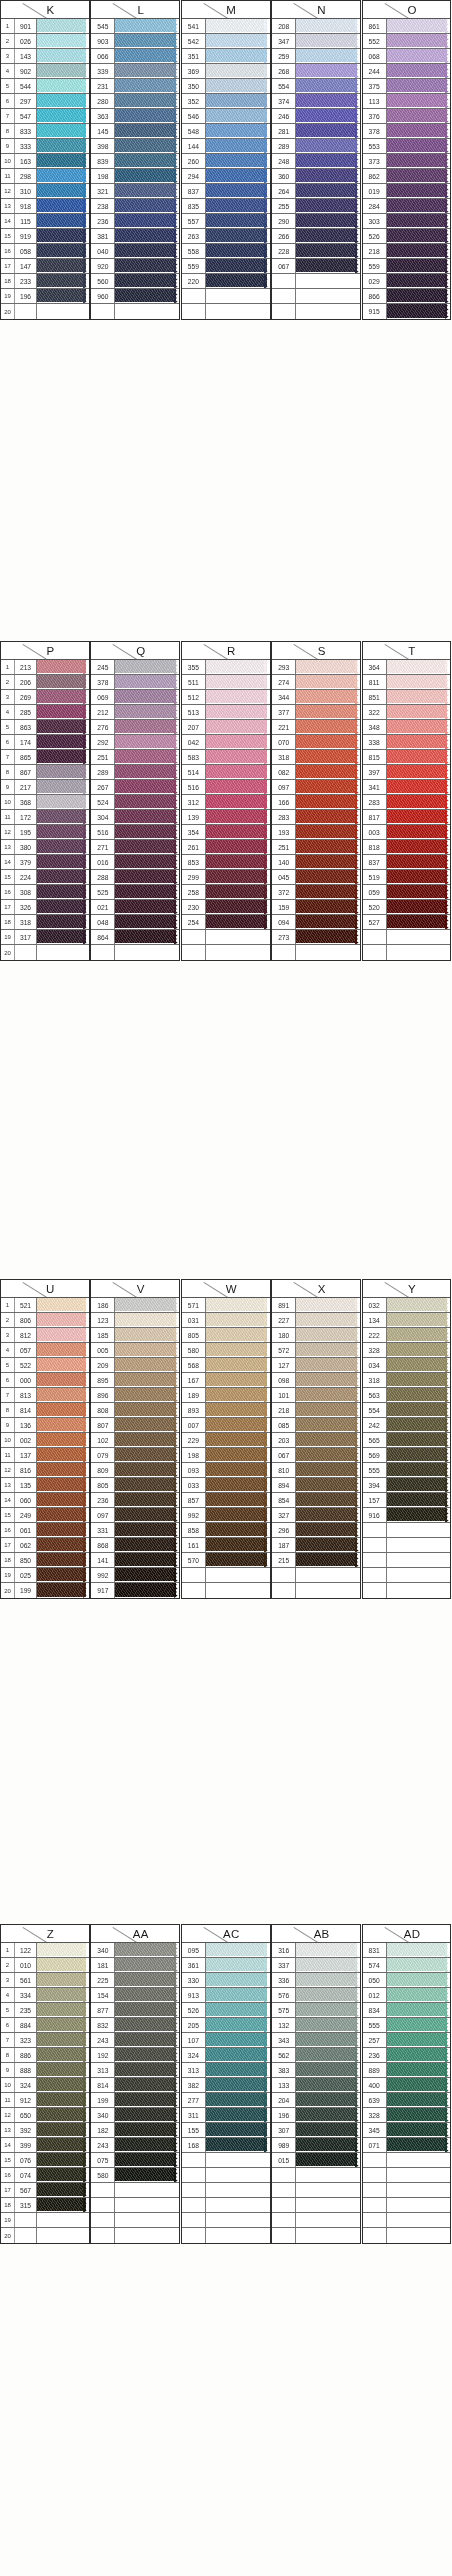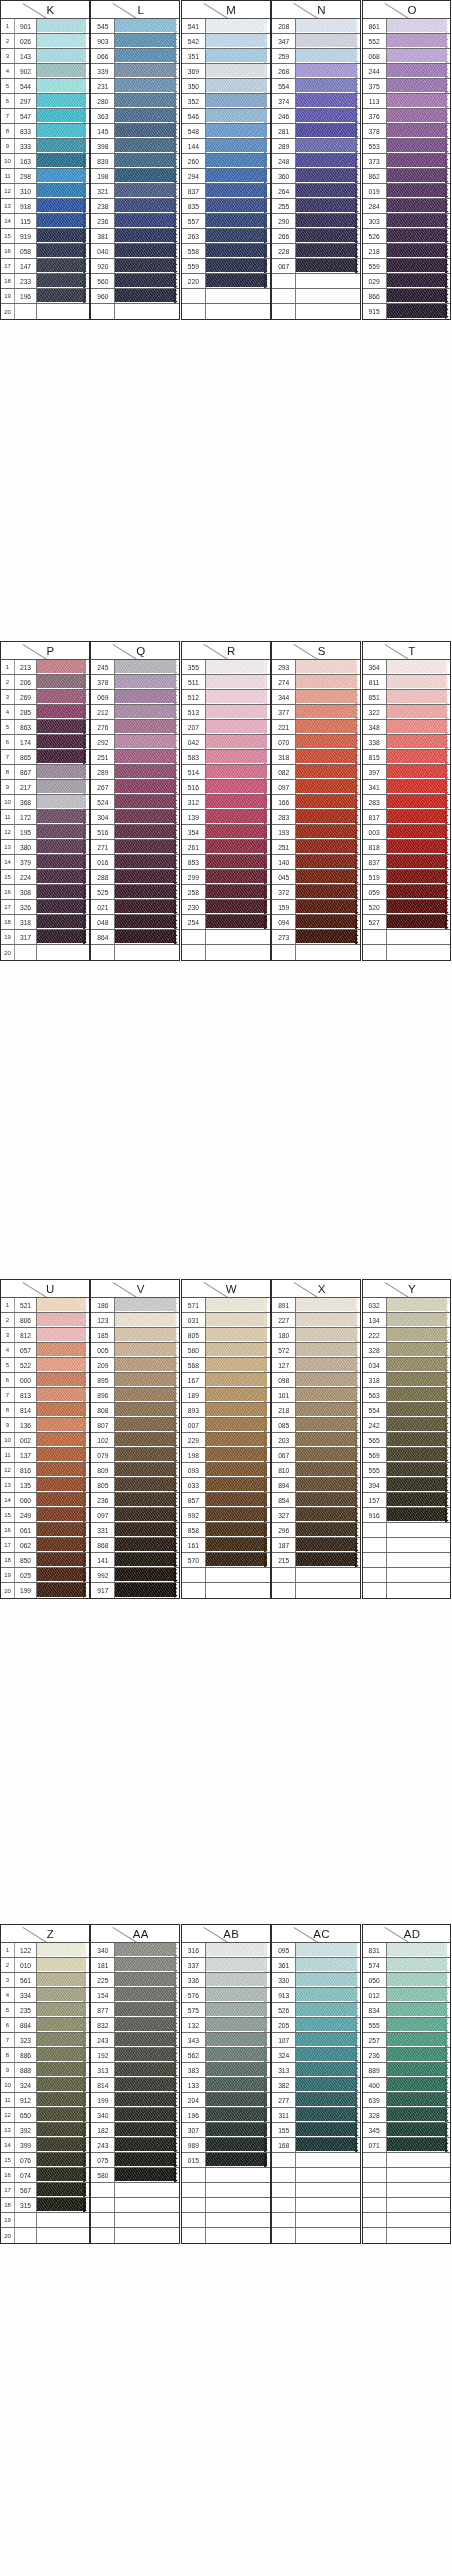--- a/index.html
+++ b/index.html
@@ -3681,171 +3681,167 @@
               <div class="edge"></div>
             </div>
           </div>
         </div>
       </div>
       <div class="col noidx">
         <div class="col-head">
           <span class="diag">
             <i></i>
           </span>
-          <span class="letter">AB</span>
+          <span class="letter">AC</span>
         </div>
         <div class="rows">
           <div class="row">
-            <div class="cell-code">316</div>
-            <div class="cell-swatch">
-              <div class="fill" style="background: rgb(232, 236, 234);"></div>
-              <div class="edge"></div>
-              <div class="zig"><svg width="4.3" height="15" viewBox="0 0 7 25" preserveAspectRatio="none">
-                  <path d="M0,0 L5,3 L1,6 L6,9 L1,12 L5,15 L1,18 L6,21 L0,25 Z" fill="#e8ecea"></path>
-                </svg></div>
-            </div>
-          </div>
-          <div class="row">
-            <div class="cell-code">337</div>
-            <div class="cell-swatch">
-              <div class="fill" style="background: rgb(213, 220, 217);"></div>
-              <div class="edge"></div>
-              <div class="zig"><svg width="4.3" height="15" viewBox="0 0 7 25" preserveAspectRatio="none">
-                  <path d="M0,0 L5,3 L1,6 L6,9 L1,12 L5,15 L1,18 L6,21 L0,25 Z" fill="#d5dcd9"></path>
-                </svg></div>
-            </div>
-          </div>
-          <div class="row">
-            <div class="cell-code">336</div>
-            <div class="cell-swatch">
-              <div class="fill" style="background: rgb(195, 204, 200);"></div>
-              <div class="edge"></div>
-              <div class="zig"><svg width="4.3" height="15" viewBox="0 0 7 25" preserveAspectRatio="none">
-                  <path d="M0,0 L5,3 L1,6 L6,9 L1,12 L5,15 L1,18 L6,21 L0,25 Z" fill="#c3ccc8"></path>
-                </svg></div>
-            </div>
-          </div>
-          <div class="row">
-            <div class="cell-code">576</div>
-            <div class="cell-swatch">
-              <div class="fill" style="background: rgb(177, 188, 183);"></div>
-              <div class="edge"></div>
-              <div class="zig"><svg width="4.3" height="15" viewBox="0 0 7 25" preserveAspectRatio="none">
-                  <path d="M0,0 L5,3 L1,6 L6,9 L1,12 L5,15 L1,18 L6,21 L0,25 Z" fill="#b1bcb7"></path>
-                </svg></div>
-            </div>
-          </div>
-          <div class="row">
-            <div class="cell-code">575</div>
-            <div class="cell-swatch">
-              <div class="fill" style="background: rgb(159, 173, 167);"></div>
-              <div class="edge"></div>
-              <div class="zig"><svg width="4.3" height="15" viewBox="0 0 7 25" preserveAspectRatio="none">
-                  <path d="M0,0 L5,3 L1,6 L6,9 L1,12 L5,15 L1,18 L6,21 L0,25 Z" fill="#9fada7"></path>
-                </svg></div>
-            </div>
-          </div>
-          <div class="row">
-            <div class="cell-code">132</div>
-            <div class="cell-swatch">
-              <div class="fill" style="background: rgb(141, 157, 150);"></div>
-              <div class="edge"></div>
-              <div class="zig"><svg width="4.3" height="15" viewBox="0 0 7 25" preserveAspectRatio="none">
-                  <path d="M0,0 L5,3 L1,6 L6,9 L1,12 L5,15 L1,18 L6,21 L0,25 Z" fill="#8d9d96"></path>
-                </svg></div>
-            </div>
-          </div>
-          <div class="row">
-            <div class="cell-code">343</div>
-            <div class="cell-swatch">
-              <div class="fill" style="background: rgb(123, 141, 133);"></div>
-              <div class="edge"></div>
-              <div class="zig"><svg width="4.3" height="15" viewBox="0 0 7 25" preserveAspectRatio="none">
-                  <path d="M0,0 L5,3 L1,6 L6,9 L1,12 L5,15 L1,18 L6,21 L0,25 Z" fill="#7b8d85"></path>
-                </svg></div>
-            </div>
-          </div>
-          <div class="row">
-            <div class="cell-code">562</div>
-            <div class="cell-swatch">
-              <div class="fill" style="background: rgb(106, 125, 116);"></div>
-              <div class="edge"></div>
-              <div class="zig"><svg width="4.3" height="15" viewBox="0 0 7 25" preserveAspectRatio="none">
-                  <path d="M0,0 L5,3 L1,6 L6,9 L1,12 L5,15 L1,18 L6,21 L0,25 Z" fill="#6a7d74"></path>
-                </svg></div>
-            </div>
-          </div>
-          <div class="row">
-            <div class="cell-code">383</div>
-            <div class="cell-swatch">
-              <div class="fill" style="background: rgb(90, 109, 100);"></div>
-              <div class="edge"></div>
-              <div class="zig"><svg width="4.3" height="15" viewBox="0 0 7 25" preserveAspectRatio="none">
-                  <path d="M0,0 L5,3 L1,6 L6,9 L1,12 L5,15 L1,18 L6,21 L0,25 Z" fill="#5a6d64"></path>
-                </svg></div>
-            </div>
-          </div>
-          <div class="row">
-            <div class="cell-code">133</div>
-            <div class="cell-swatch">
-              <div class="fill" style="background: rgb(75, 93, 85);"></div>
-              <div class="edge"></div>
-              <div class="zig"><svg width="4.3" height="15" viewBox="0 0 7 25" preserveAspectRatio="none">
-                  <path d="M0,0 L5,3 L1,6 L6,9 L1,12 L5,15 L1,18 L6,21 L0,25 Z" fill="#4b5d55"></path>
-                </svg></div>
-            </div>
-          </div>
-          <div class="row">
-            <div class="cell-code">204</div>
-            <div class="cell-swatch">
-              <div class="fill" style="background: rgb(62, 78, 71);"></div>
-              <div class="edge"></div>
-              <div class="zig"><svg width="4.3" height="15" viewBox="0 0 7 25" preserveAspectRatio="none">
-                  <path d="M0,0 L5,3 L1,6 L6,9 L1,12 L5,15 L1,18 L6,21 L0,25 Z" fill="#3e4e47"></path>
-                </svg></div>
-            </div>
-          </div>
-          <div class="row">
-            <div class="cell-code">196</div>
-            <div class="cell-swatch">
-              <div class="fill" style="background: rgb(50, 64, 57);"></div>
-              <div class="edge"></div>
-              <div class="zig"><svg width="4.3" height="15" viewBox="0 0 7 25" preserveAspectRatio="none">
-                  <path d="M0,0 L5,3 L1,6 L6,9 L1,12 L5,15 L1,18 L6,21 L0,25 Z" fill="#324039"></path>
-                </svg></div>
-            </div>
-          </div>
-          <div class="row">
-            <div class="cell-code">307</div>
-            <div class="cell-swatch">
-              <div class="fill" style="background: rgb(39, 51, 45);"></div>
-              <div class="edge"></div>
-              <div class="zig"><svg width="4.3" height="15" viewBox="0 0 7 25" preserveAspectRatio="none">
-                  <path d="M0,0 L5,3 L1,6 L6,9 L1,12 L5,15 L1,18 L6,21 L0,25 Z" fill="#27332d"></path>
-                </svg></div>
-            </div>
-          </div>
-          <div class="row">
-            <div class="cell-code">989</div>
-            <div class="cell-swatch">
-              <div class="fill" style="background: rgb(30, 40, 35);"></div>
-              <div class="edge"></div>
-              <div class="zig"><svg width="4.3" height="15" viewBox="0 0 7 25" preserveAspectRatio="none">
-                  <path d="M0,0 L5,3 L1,6 L6,9 L1,12 L5,15 L1,18 L6,21 L0,25 Z" fill="#1e2823"></path>
-                </svg></div>
-            </div>
-          </div>
-          <div class="row">
-            <div class="cell-code">015</div>
-            <div class="cell-swatch">
-              <div class="fill" style="background: rgb(22, 30, 26);"></div>
-              <div class="edge"></div>
-              <div class="zig"><svg width="4.3" height="15" viewBox="0 0 7 25" preserveAspectRatio="none">
-                  <path d="M0,0 L5,3 L1,6 L6,9 L1,12 L5,15 L1,18 L6,21 L0,25 Z" fill="#161e1a"></path>
-                </svg></div>
+            <div class="cell-code">095</div>
+            <div class="cell-swatch">
+              <div class="fill" style="background: rgb(207, 230, 230);"></div>
+              <div class="edge"></div>
+              <div class="zig"><svg width="4.3" height="15" viewBox="0 0 7 25" preserveAspectRatio="none">
+                  <path d="M0,0 L5,3 L1,6 L6,9 L1,12 L5,15 L1,18 L6,21 L0,25 Z" fill="#cfe6e6"></path>
+                </svg></div>
+            </div>
+          </div>
+          <div class="row">
+            <div class="cell-code">361</div>
+            <div class="cell-swatch">
+              <div class="fill" style="background: rgb(184, 220, 220);"></div>
+              <div class="edge"></div>
+              <div class="zig"><svg width="4.3" height="15" viewBox="0 0 7 25" preserveAspectRatio="none">
+                  <path d="M0,0 L5,3 L1,6 L6,9 L1,12 L5,15 L1,18 L6,21 L0,25 Z" fill="#b8dcdc"></path>
+                </svg></div>
+            </div>
+          </div>
+          <div class="row">
+            <div class="cell-code">330</div>
+            <div class="cell-swatch">
+              <div class="fill" style="background: rgb(160, 208, 209);"></div>
+              <div class="edge"></div>
+              <div class="zig"><svg width="4.3" height="15" viewBox="0 0 7 25" preserveAspectRatio="none">
+                  <path d="M0,0 L5,3 L1,6 L6,9 L1,12 L5,15 L1,18 L6,21 L0,25 Z" fill="#a0d0d1"></path>
+                </svg></div>
+            </div>
+          </div>
+          <div class="row">
+            <div class="cell-code">913</div>
+            <div class="cell-swatch">
+              <div class="fill" style="background: rgb(134, 194, 196);"></div>
+              <div class="edge"></div>
+              <div class="zig"><svg width="4.3" height="15" viewBox="0 0 7 25" preserveAspectRatio="none">
+                  <path d="M0,0 L5,3 L1,6 L6,9 L1,12 L5,15 L1,18 L6,21 L0,25 Z" fill="#86c2c4"></path>
+                </svg></div>
+            </div>
+          </div>
+          <div class="row">
+            <div class="cell-code">526</div>
+            <div class="cell-swatch">
+              <div class="fill" style="background: rgb(111, 180, 183);"></div>
+              <div class="edge"></div>
+              <div class="zig"><svg width="4.3" height="15" viewBox="0 0 7 25" preserveAspectRatio="none">
+                  <path d="M0,0 L5,3 L1,6 L6,9 L1,12 L5,15 L1,18 L6,21 L0,25 Z" fill="#6fb4b7"></path>
+                </svg></div>
+            </div>
+          </div>
+          <div class="row">
+            <div class="cell-code">205</div>
+            <div class="cell-swatch">
+              <div class="fill" style="background: rgb(90, 166, 169);"></div>
+              <div class="edge"></div>
+              <div class="zig"><svg width="4.3" height="15" viewBox="0 0 7 25" preserveAspectRatio="none">
+                  <path d="M0,0 L5,3 L1,6 L6,9 L1,12 L5,15 L1,18 L6,21 L0,25 Z" fill="#5aa6a9"></path>
+                </svg></div>
+            </div>
+          </div>
+          <div class="row">
+            <div class="cell-code">107</div>
+            <div class="cell-swatch">
+              <div class="fill" style="background: rgb(74, 151, 155);"></div>
+              <div class="edge"></div>
+              <div class="zig"><svg width="4.3" height="15" viewBox="0 0 7 25" preserveAspectRatio="none">
+                  <path d="M0,0 L5,3 L1,6 L6,9 L1,12 L5,15 L1,18 L6,21 L0,25 Z" fill="#4a979b"></path>
+                </svg></div>
+            </div>
+          </div>
+          <div class="row">
+            <div class="cell-code">324</div>
+            <div class="cell-swatch">
+              <div class="fill" style="background: rgb(63, 136, 140);"></div>
+              <div class="edge"></div>
+              <div class="zig"><svg width="4.3" height="15" viewBox="0 0 7 25" preserveAspectRatio="none">
+                  <path d="M0,0 L5,3 L1,6 L6,9 L1,12 L5,15 L1,18 L6,21 L0,25 Z" fill="#3f888c"></path>
+                </svg></div>
+            </div>
+          </div>
+          <div class="row">
+            <div class="cell-code">313</div>
+            <div class="cell-swatch">
+              <div class="fill" style="background: rgb(55, 121, 125);"></div>
+              <div class="edge"></div>
+              <div class="zig"><svg width="4.3" height="15" viewBox="0 0 7 25" preserveAspectRatio="none">
+                  <path d="M0,0 L5,3 L1,6 L6,9 L1,12 L5,15 L1,18 L6,21 L0,25 Z" fill="#37797d"></path>
+                </svg></div>
+            </div>
+          </div>
+          <div class="row">
+            <div class="cell-code">382</div>
+            <div class="cell-swatch">
+              <div class="fill" style="background: rgb(48, 106, 110);"></div>
+              <div class="edge"></div>
+              <div class="zig"><svg width="4.3" height="15" viewBox="0 0 7 25" preserveAspectRatio="none">
+                  <path d="M0,0 L5,3 L1,6 L6,9 L1,12 L5,15 L1,18 L6,21 L0,25 Z" fill="#306a6e"></path>
+                </svg></div>
+            </div>
+          </div>
+          <div class="row">
+            <div class="cell-code">277</div>
+            <div class="cell-swatch">
+              <div class="fill" style="background: rgb(42, 92, 95);"></div>
+              <div class="edge"></div>
+              <div class="zig"><svg width="4.3" height="15" viewBox="0 0 7 25" preserveAspectRatio="none">
+                  <path d="M0,0 L5,3 L1,6 L6,9 L1,12 L5,15 L1,18 L6,21 L0,25 Z" fill="#2a5c5f"></path>
+                </svg></div>
+            </div>
+          </div>
+          <div class="row">
+            <div class="cell-code">311</div>
+            <div class="cell-swatch">
+              <div class="fill" style="background: rgb(36, 78, 81);"></div>
+              <div class="edge"></div>
+              <div class="zig"><svg width="4.3" height="15" viewBox="0 0 7 25" preserveAspectRatio="none">
+                  <path d="M0,0 L5,3 L1,6 L6,9 L1,12 L5,15 L1,18 L6,21 L0,25 Z" fill="#244e51"></path>
+                </svg></div>
+            </div>
+          </div>
+          <div class="row">
+            <div class="cell-code">155</div>
+            <div class="cell-swatch">
+              <div class="fill" style="background: rgb(30, 64, 67);"></div>
+              <div class="edge"></div>
+              <div class="zig"><svg width="4.3" height="15" viewBox="0 0 7 25" preserveAspectRatio="none">
+                  <path d="M0,0 L5,3 L1,6 L6,9 L1,12 L5,15 L1,18 L6,21 L0,25 Z" fill="#1e4043"></path>
+                </svg></div>
+            </div>
+          </div>
+          <div class="row">
+            <div class="cell-code">168</div>
+            <div class="cell-swatch">
+              <div class="fill" style="background: rgb(24, 51, 53);"></div>
+              <div class="edge"></div>
+              <div class="zig"><svg width="4.3" height="15" viewBox="0 0 7 25" preserveAspectRatio="none">
+                  <path d="M0,0 L5,3 L1,6 L6,9 L1,12 L5,15 L1,18 L6,21 L0,25 Z" fill="#183335"></path>
+                </svg></div>
+            </div>
+          </div>
+          <div class="row">
+            <div class="cell-code"></div>
+            <div class="cell-swatch blank">
+              <div class="edge"></div>
             </div>
           </div>
           <div class="row">
             <div class="cell-code"></div>
             <div class="cell-swatch blank">
               <div class="edge"></div>
             </div>
           </div>
           <div class="row">
             <div class="cell-code"></div>
@@ -3871,167 +3867,171 @@
               <div class="edge"></div>
             </div>
           </div>
         </div>
       </div>
       <div class="col noidx">
         <div class="col-head">
           <span class="diag">
             <i></i>
           </span>
-          <span class="letter">AC</span>
+          <span class="letter">AB</span>
         </div>
         <div class="rows">
           <div class="row">
-            <div class="cell-code">095</div>
-            <div class="cell-swatch">
-              <div class="fill" style="background: rgb(207, 230, 230);"></div>
-              <div class="edge"></div>
-              <div class="zig"><svg width="4.3" height="15" viewBox="0 0 7 25" preserveAspectRatio="none">
-                  <path d="M0,0 L5,3 L1,6 L6,9 L1,12 L5,15 L1,18 L6,21 L0,25 Z" fill="#cfe6e6"></path>
-                </svg></div>
-            </div>
-          </div>
-          <div class="row">
-            <div class="cell-code">361</div>
-            <div class="cell-swatch">
-              <div class="fill" style="background: rgb(184, 220, 220);"></div>
-              <div class="edge"></div>
-              <div class="zig"><svg width="4.3" height="15" viewBox="0 0 7 25" preserveAspectRatio="none">
-                  <path d="M0,0 L5,3 L1,6 L6,9 L1,12 L5,15 L1,18 L6,21 L0,25 Z" fill="#b8dcdc"></path>
-                </svg></div>
-            </div>
-          </div>
-          <div class="row">
-            <div class="cell-code">330</div>
-            <div class="cell-swatch">
-              <div class="fill" style="background: rgb(160, 208, 209);"></div>
-              <div class="edge"></div>
-              <div class="zig"><svg width="4.3" height="15" viewBox="0 0 7 25" preserveAspectRatio="none">
-                  <path d="M0,0 L5,3 L1,6 L6,9 L1,12 L5,15 L1,18 L6,21 L0,25 Z" fill="#a0d0d1"></path>
-                </svg></div>
-            </div>
-          </div>
-          <div class="row">
-            <div class="cell-code">913</div>
-            <div class="cell-swatch">
-              <div class="fill" style="background: rgb(134, 194, 196);"></div>
-              <div class="edge"></div>
-              <div class="zig"><svg width="4.3" height="15" viewBox="0 0 7 25" preserveAspectRatio="none">
-                  <path d="M0,0 L5,3 L1,6 L6,9 L1,12 L5,15 L1,18 L6,21 L0,25 Z" fill="#86c2c4"></path>
-                </svg></div>
-            </div>
-          </div>
-          <div class="row">
-            <div class="cell-code">526</div>
-            <div class="cell-swatch">
-              <div class="fill" style="background: rgb(111, 180, 183);"></div>
-              <div class="edge"></div>
-              <div class="zig"><svg width="4.3" height="15" viewBox="0 0 7 25" preserveAspectRatio="none">
-                  <path d="M0,0 L5,3 L1,6 L6,9 L1,12 L5,15 L1,18 L6,21 L0,25 Z" fill="#6fb4b7"></path>
-                </svg></div>
-            </div>
-          </div>
-          <div class="row">
-            <div class="cell-code">205</div>
-            <div class="cell-swatch">
-              <div class="fill" style="background: rgb(90, 166, 169);"></div>
-              <div class="edge"></div>
-              <div class="zig"><svg width="4.3" height="15" viewBox="0 0 7 25" preserveAspectRatio="none">
-                  <path d="M0,0 L5,3 L1,6 L6,9 L1,12 L5,15 L1,18 L6,21 L0,25 Z" fill="#5aa6a9"></path>
-                </svg></div>
-            </div>
-          </div>
-          <div class="row">
-            <div class="cell-code">107</div>
-            <div class="cell-swatch">
-              <div class="fill" style="background: rgb(74, 151, 155);"></div>
-              <div class="edge"></div>
-              <div class="zig"><svg width="4.3" height="15" viewBox="0 0 7 25" preserveAspectRatio="none">
-                  <path d="M0,0 L5,3 L1,6 L6,9 L1,12 L5,15 L1,18 L6,21 L0,25 Z" fill="#4a979b"></path>
-                </svg></div>
-            </div>
-          </div>
-          <div class="row">
-            <div class="cell-code">324</div>
-            <div class="cell-swatch">
-              <div class="fill" style="background: rgb(63, 136, 140);"></div>
-              <div class="edge"></div>
-              <div class="zig"><svg width="4.3" height="15" viewBox="0 0 7 25" preserveAspectRatio="none">
-                  <path d="M0,0 L5,3 L1,6 L6,9 L1,12 L5,15 L1,18 L6,21 L0,25 Z" fill="#3f888c"></path>
-                </svg></div>
-            </div>
-          </div>
-          <div class="row">
-            <div class="cell-code">313</div>
-            <div class="cell-swatch">
-              <div class="fill" style="background: rgb(55, 121, 125);"></div>
-              <div class="edge"></div>
-              <div class="zig"><svg width="4.3" height="15" viewBox="0 0 7 25" preserveAspectRatio="none">
-                  <path d="M0,0 L5,3 L1,6 L6,9 L1,12 L5,15 L1,18 L6,21 L0,25 Z" fill="#37797d"></path>
-                </svg></div>
-            </div>
-          </div>
-          <div class="row">
-            <div class="cell-code">382</div>
-            <div class="cell-swatch">
-              <div class="fill" style="background: rgb(48, 106, 110);"></div>
-              <div class="edge"></div>
-              <div class="zig"><svg width="4.3" height="15" viewBox="0 0 7 25" preserveAspectRatio="none">
-                  <path d="M0,0 L5,3 L1,6 L6,9 L1,12 L5,15 L1,18 L6,21 L0,25 Z" fill="#306a6e"></path>
-                </svg></div>
-            </div>
-          </div>
-          <div class="row">
-            <div class="cell-code">277</div>
-            <div class="cell-swatch">
-              <div class="fill" style="background: rgb(42, 92, 95);"></div>
-              <div class="edge"></div>
-              <div class="zig"><svg width="4.3" height="15" viewBox="0 0 7 25" preserveAspectRatio="none">
-                  <path d="M0,0 L5,3 L1,6 L6,9 L1,12 L5,15 L1,18 L6,21 L0,25 Z" fill="#2a5c5f"></path>
-                </svg></div>
-            </div>
-          </div>
-          <div class="row">
-            <div class="cell-code">311</div>
-            <div class="cell-swatch">
-              <div class="fill" style="background: rgb(36, 78, 81);"></div>
-              <div class="edge"></div>
-              <div class="zig"><svg width="4.3" height="15" viewBox="0 0 7 25" preserveAspectRatio="none">
-                  <path d="M0,0 L5,3 L1,6 L6,9 L1,12 L5,15 L1,18 L6,21 L0,25 Z" fill="#244e51"></path>
-                </svg></div>
-            </div>
-          </div>
-          <div class="row">
-            <div class="cell-code">155</div>
-            <div class="cell-swatch">
-              <div class="fill" style="background: rgb(30, 64, 67);"></div>
-              <div class="edge"></div>
-              <div class="zig"><svg width="4.3" height="15" viewBox="0 0 7 25" preserveAspectRatio="none">
-                  <path d="M0,0 L5,3 L1,6 L6,9 L1,12 L5,15 L1,18 L6,21 L0,25 Z" fill="#1e4043"></path>
-                </svg></div>
-            </div>
-          </div>
-          <div class="row">
-            <div class="cell-code">168</div>
-            <div class="cell-swatch">
-              <div class="fill" style="background: rgb(24, 51, 53);"></div>
-              <div class="edge"></div>
-              <div class="zig"><svg width="4.3" height="15" viewBox="0 0 7 25" preserveAspectRatio="none">
-                  <path d="M0,0 L5,3 L1,6 L6,9 L1,12 L5,15 L1,18 L6,21 L0,25 Z" fill="#183335"></path>
-                </svg></div>
-            </div>
-          </div>
-          <div class="row">
-            <div class="cell-code"></div>
-            <div class="cell-swatch blank">
-              <div class="edge"></div>
+            <div class="cell-code">316</div>
+            <div class="cell-swatch">
+              <div class="fill" style="background: rgb(232, 236, 234);"></div>
+              <div class="edge"></div>
+              <div class="zig"><svg width="4.3" height="15" viewBox="0 0 7 25" preserveAspectRatio="none">
+                  <path d="M0,0 L5,3 L1,6 L6,9 L1,12 L5,15 L1,18 L6,21 L0,25 Z" fill="#e8ecea"></path>
+                </svg></div>
+            </div>
+          </div>
+          <div class="row">
+            <div class="cell-code">337</div>
+            <div class="cell-swatch">
+              <div class="fill" style="background: rgb(213, 220, 217);"></div>
+              <div class="edge"></div>
+              <div class="zig"><svg width="4.3" height="15" viewBox="0 0 7 25" preserveAspectRatio="none">
+                  <path d="M0,0 L5,3 L1,6 L6,9 L1,12 L5,15 L1,18 L6,21 L0,25 Z" fill="#d5dcd9"></path>
+                </svg></div>
+            </div>
+          </div>
+          <div class="row">
+            <div class="cell-code">336</div>
+            <div class="cell-swatch">
+              <div class="fill" style="background: rgb(195, 204, 200);"></div>
+              <div class="edge"></div>
+              <div class="zig"><svg width="4.3" height="15" viewBox="0 0 7 25" preserveAspectRatio="none">
+                  <path d="M0,0 L5,3 L1,6 L6,9 L1,12 L5,15 L1,18 L6,21 L0,25 Z" fill="#c3ccc8"></path>
+                </svg></div>
+            </div>
+          </div>
+          <div class="row">
+            <div class="cell-code">576</div>
+            <div class="cell-swatch">
+              <div class="fill" style="background: rgb(177, 188, 183);"></div>
+              <div class="edge"></div>
+              <div class="zig"><svg width="4.3" height="15" viewBox="0 0 7 25" preserveAspectRatio="none">
+                  <path d="M0,0 L5,3 L1,6 L6,9 L1,12 L5,15 L1,18 L6,21 L0,25 Z" fill="#b1bcb7"></path>
+                </svg></div>
+            </div>
+          </div>
+          <div class="row">
+            <div class="cell-code">575</div>
+            <div class="cell-swatch">
+              <div class="fill" style="background: rgb(159, 173, 167);"></div>
+              <div class="edge"></div>
+              <div class="zig"><svg width="4.3" height="15" viewBox="0 0 7 25" preserveAspectRatio="none">
+                  <path d="M0,0 L5,3 L1,6 L6,9 L1,12 L5,15 L1,18 L6,21 L0,25 Z" fill="#9fada7"></path>
+                </svg></div>
+            </div>
+          </div>
+          <div class="row">
+            <div class="cell-code">132</div>
+            <div class="cell-swatch">
+              <div class="fill" style="background: rgb(141, 157, 150);"></div>
+              <div class="edge"></div>
+              <div class="zig"><svg width="4.3" height="15" viewBox="0 0 7 25" preserveAspectRatio="none">
+                  <path d="M0,0 L5,3 L1,6 L6,9 L1,12 L5,15 L1,18 L6,21 L0,25 Z" fill="#8d9d96"></path>
+                </svg></div>
+            </div>
+          </div>
+          <div class="row">
+            <div class="cell-code">343</div>
+            <div class="cell-swatch">
+              <div class="fill" style="background: rgb(123, 141, 133);"></div>
+              <div class="edge"></div>
+              <div class="zig"><svg width="4.3" height="15" viewBox="0 0 7 25" preserveAspectRatio="none">
+                  <path d="M0,0 L5,3 L1,6 L6,9 L1,12 L5,15 L1,18 L6,21 L0,25 Z" fill="#7b8d85"></path>
+                </svg></div>
+            </div>
+          </div>
+          <div class="row">
+            <div class="cell-code">562</div>
+            <div class="cell-swatch">
+              <div class="fill" style="background: rgb(106, 125, 116);"></div>
+              <div class="edge"></div>
+              <div class="zig"><svg width="4.3" height="15" viewBox="0 0 7 25" preserveAspectRatio="none">
+                  <path d="M0,0 L5,3 L1,6 L6,9 L1,12 L5,15 L1,18 L6,21 L0,25 Z" fill="#6a7d74"></path>
+                </svg></div>
+            </div>
+          </div>
+          <div class="row">
+            <div class="cell-code">383</div>
+            <div class="cell-swatch">
+              <div class="fill" style="background: rgb(90, 109, 100);"></div>
+              <div class="edge"></div>
+              <div class="zig"><svg width="4.3" height="15" viewBox="0 0 7 25" preserveAspectRatio="none">
+                  <path d="M0,0 L5,3 L1,6 L6,9 L1,12 L5,15 L1,18 L6,21 L0,25 Z" fill="#5a6d64"></path>
+                </svg></div>
+            </div>
+          </div>
+          <div class="row">
+            <div class="cell-code">133</div>
+            <div class="cell-swatch">
+              <div class="fill" style="background: rgb(75, 93, 85);"></div>
+              <div class="edge"></div>
+              <div class="zig"><svg width="4.3" height="15" viewBox="0 0 7 25" preserveAspectRatio="none">
+                  <path d="M0,0 L5,3 L1,6 L6,9 L1,12 L5,15 L1,18 L6,21 L0,25 Z" fill="#4b5d55"></path>
+                </svg></div>
+            </div>
+          </div>
+          <div class="row">
+            <div class="cell-code">204</div>
+            <div class="cell-swatch">
+              <div class="fill" style="background: rgb(62, 78, 71);"></div>
+              <div class="edge"></div>
+              <div class="zig"><svg width="4.3" height="15" viewBox="0 0 7 25" preserveAspectRatio="none">
+                  <path d="M0,0 L5,3 L1,6 L6,9 L1,12 L5,15 L1,18 L6,21 L0,25 Z" fill="#3e4e47"></path>
+                </svg></div>
+            </div>
+          </div>
+          <div class="row">
+            <div class="cell-code">196</div>
+            <div class="cell-swatch">
+              <div class="fill" style="background: rgb(50, 64, 57);"></div>
+              <div class="edge"></div>
+              <div class="zig"><svg width="4.3" height="15" viewBox="0 0 7 25" preserveAspectRatio="none">
+                  <path d="M0,0 L5,3 L1,6 L6,9 L1,12 L5,15 L1,18 L6,21 L0,25 Z" fill="#324039"></path>
+                </svg></div>
+            </div>
+          </div>
+          <div class="row">
+            <div class="cell-code">307</div>
+            <div class="cell-swatch">
+              <div class="fill" style="background: rgb(39, 51, 45);"></div>
+              <div class="edge"></div>
+              <div class="zig"><svg width="4.3" height="15" viewBox="0 0 7 25" preserveAspectRatio="none">
+                  <path d="M0,0 L5,3 L1,6 L6,9 L1,12 L5,15 L1,18 L6,21 L0,25 Z" fill="#27332d"></path>
+                </svg></div>
+            </div>
+          </div>
+          <div class="row">
+            <div class="cell-code">989</div>
+            <div class="cell-swatch">
+              <div class="fill" style="background: rgb(30, 40, 35);"></div>
+              <div class="edge"></div>
+              <div class="zig"><svg width="4.3" height="15" viewBox="0 0 7 25" preserveAspectRatio="none">
+                  <path d="M0,0 L5,3 L1,6 L6,9 L1,12 L5,15 L1,18 L6,21 L0,25 Z" fill="#1e2823"></path>
+                </svg></div>
+            </div>
+          </div>
+          <div class="row">
+            <div class="cell-code">015</div>
+            <div class="cell-swatch">
+              <div class="fill" style="background: rgb(22, 30, 26);"></div>
+              <div class="edge"></div>
+              <div class="zig"><svg width="4.3" height="15" viewBox="0 0 7 25" preserveAspectRatio="none">
+                  <path d="M0,0 L5,3 L1,6 L6,9 L1,12 L5,15 L1,18 L6,21 L0,25 Z" fill="#161e1a"></path>
+                </svg></div>
             </div>
           </div>
           <div class="row">
             <div class="cell-code"></div>
             <div class="cell-swatch blank">
               <div class="edge"></div>
             </div>
           </div>
           <div class="row">
             <div class="cell-code"></div>

